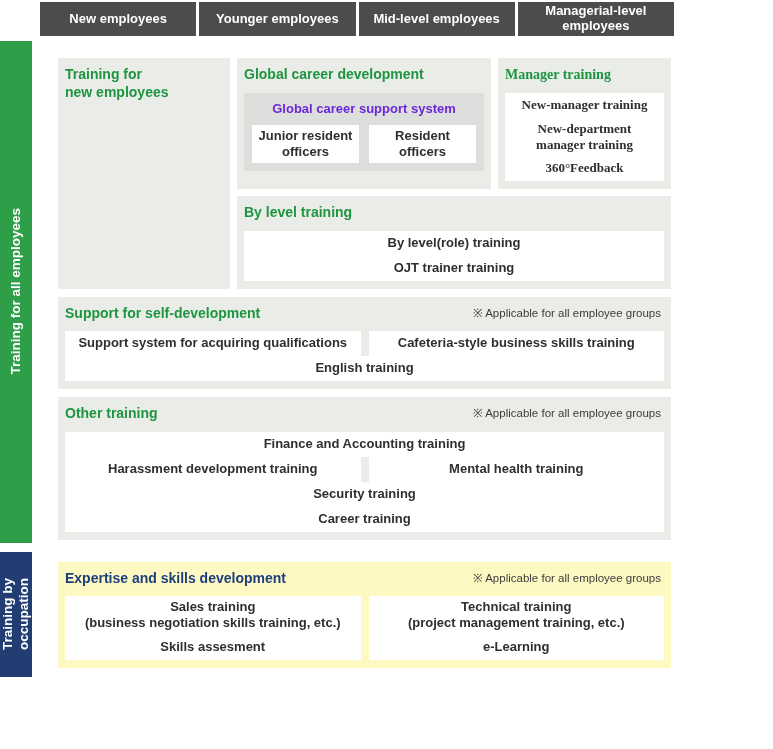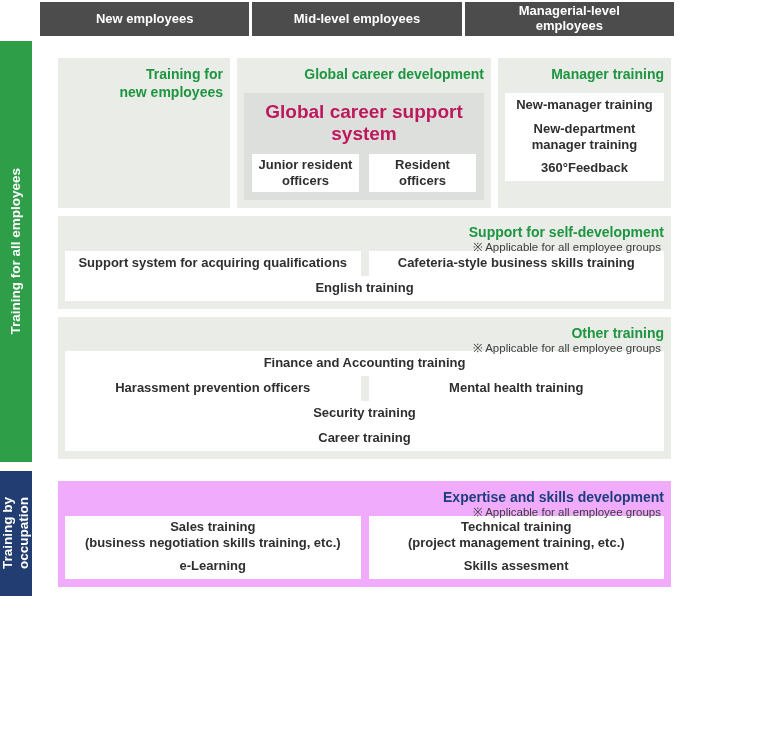--- a/index.html
+++ b/index.html
@@ -57,36 +57,36 @@
     font-weight: bold;
     font-size: 13.5px;
     line-height: 1.2;
   }
   .band-content { flex: 1; }
   .green-content { padding: 17px 3px 3px 26px; }
   .blue-content  { padding: 10px 3px 9px 26px; }
 
   
   .gbox { background: #e9ece7; padding: 8px 7px; }
-  .bbox { background: #f0abfc; padding: 8px 7px; }
+  .bbox { background: #fef9c3; padding: 8px 7px; }
   .gtitle, .btitle {
     font-size: 14px;
     font-weight: bold;
-    text-align: right;
+    text-align: left;
     line-height: 1.25;
     white-space: pre-line;
   }
   .gtitle { color: #1e9540; }
   .btitle { color: #1c3e7d; }
   .gbox > .gtitle, .bbox > .btitle, .title-row { margin-bottom: 9px; }
   .title-row { position: relative; }
   .note {
     position: absolute;
     right: 3px;
-    top: 15px;
+    top: 0;
     font-size: 11.5px;
     color: #3c3c3c;
     white-space: nowrap;
   }
 
   .witem {
     background: #ffffff;
     color: #2f2f2f;
     font-weight: bold;
     font-size: 13px;
@@ -102,43 +102,44 @@
   .stack { display: flex; flex-direction: column; }
   .pair  { display: flex; gap: 8px; align-items: center; }
   .pair .witem { flex: 1; }
 
   
   .top-grid { display: flex; gap: 7px; margin-bottom: 8px; align-items: stretch; }
   .col-new { flex: 0 0 172px; width: 172px; }
   .col-right { flex: 1; display: flex; flex-direction: column; gap: 7px; }
   .row-gm { display: flex; gap: 7px; align-items: stretch; }
   .global-box { flex: 1; }
-  .manager-box { flex: 0 0 173px; width: 173px; }
+  .manager-box { flex: 0 0 173px; width: 173px; font-family: Liberation Serif, serif; }
 
   .support-box { background: #dcdfdb; padding: 8px; }
   .support-title {
-    font-size: 19px;
-    font-weight: bold;
-    color: #be185d;
+    font-size: 13px;
+    font-weight: bold;
+    color: #6d28d9;
     text-align: center;
     margin-bottom: 9px;
   }
   .support-items { display: flex; gap: 10px; }
   .support-items .witem { flex: 1; }
 
   .section { margin-bottom: 8px; }
   .section:last-child { margin-bottom: 0; }
 </style>
 </head>
 <body>
 
 <div class="page">
 
   <div class="header-row">
     <div class="header-tab">New employees</div>
+    <div class="header-tab">Younger employees</div>
     <div class="header-tab">Mid-level employees</div>
     <div class="header-tab">Managerial-level
 employees</div>
   </div>
 
   <div class="band">
     <div class="side-bar green">
       <div class="vert-label">Training for all employees</div>
     </div>
     <div class="band-content green-content">
@@ -168,20 +169,27 @@
               <div class="gtitle">Manager training</div>
               <div class="stack">
                 <div class="witem">New-manager training</div>
                 <div class="witem">New-department
 manager training</div>
                 <div class="witem">360°Feedback</div>
               </div>
             </div>
           </div>
 
+          <div class="gbox">
+            <div class="gtitle">By level training</div>
+            <div class="stack">
+              <div class="witem">By level(role) training</div>
+              <div class="witem">OJT trainer training</div>
+            </div>
+          </div>
         </div>
       </div>
 
       <div class="gbox section">
         <div class="title-row">
           <div class="gtitle">Support for self-development</div>
           <div class="note">※ Applicable for all employee groups</div>
         </div>
         <div class="stack">
           <div class="pair">
@@ -193,21 +201,21 @@
       </div>
 
       <div class="gbox section">
         <div class="title-row">
           <div class="gtitle">Other training</div>
           <div class="note">※ Applicable for all employee groups</div>
         </div>
         <div class="stack">
           <div class="witem">Finance and Accounting training</div>
           <div class="pair">
-            <div class="witem">Harassment prevention officers</div>
+            <div class="witem">Harassment development training</div>
             <div class="witem">Mental health training</div>
           </div>
           <div class="witem">Security training</div>
           <div class="witem">Career training</div>
         </div>
       </div>
 
     </div>
   </div>
 
@@ -223,21 +231,21 @@
           <div class="note">※ Applicable for all employee groups</div>
         </div>
         <div class="stack">
           <div class="pair">
             <div class="witem">Sales training
 (business negotiation skills training, etc.)</div>
             <div class="witem">Technical training
 (project management training, etc.)</div>
           </div>
           <div class="pair">
+            <div class="witem">Skills assesment</div>
             <div class="witem">e-Learning</div>
-            <div class="witem">Skills assesment</div>
           </div>
         </div>
       </div>
     </div>
   </div>
 
 </div>
 
 </body></html>

